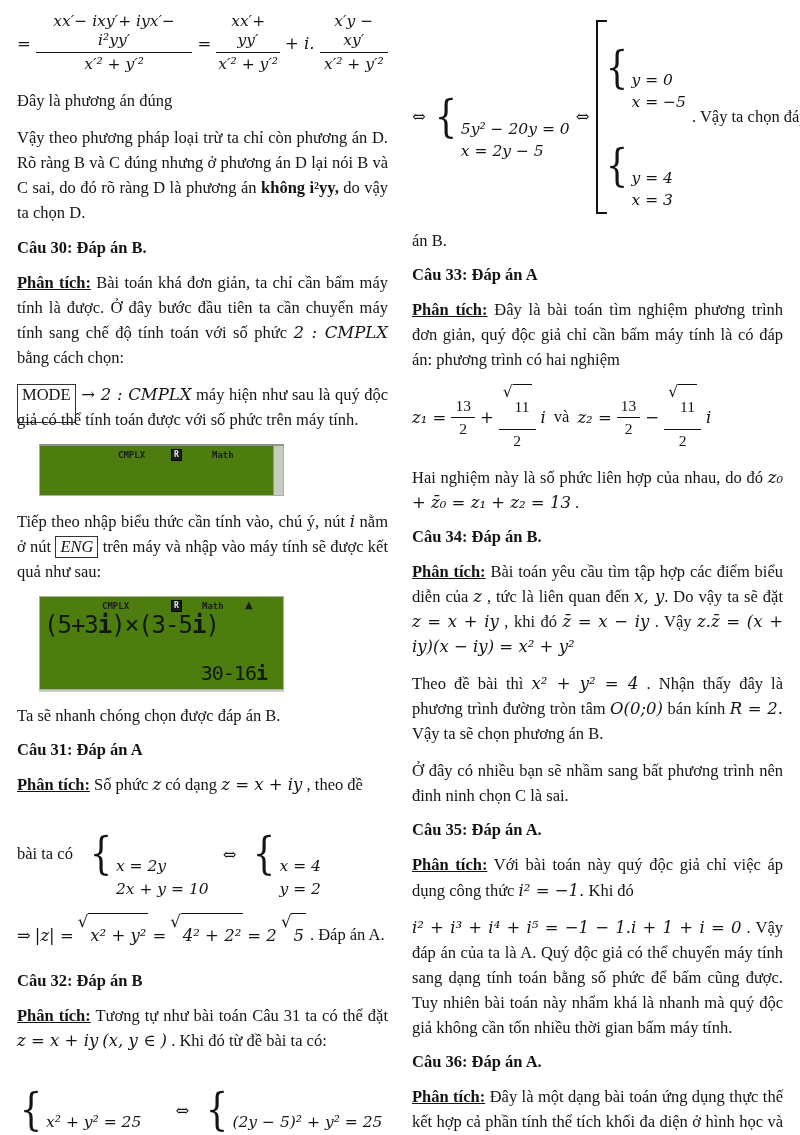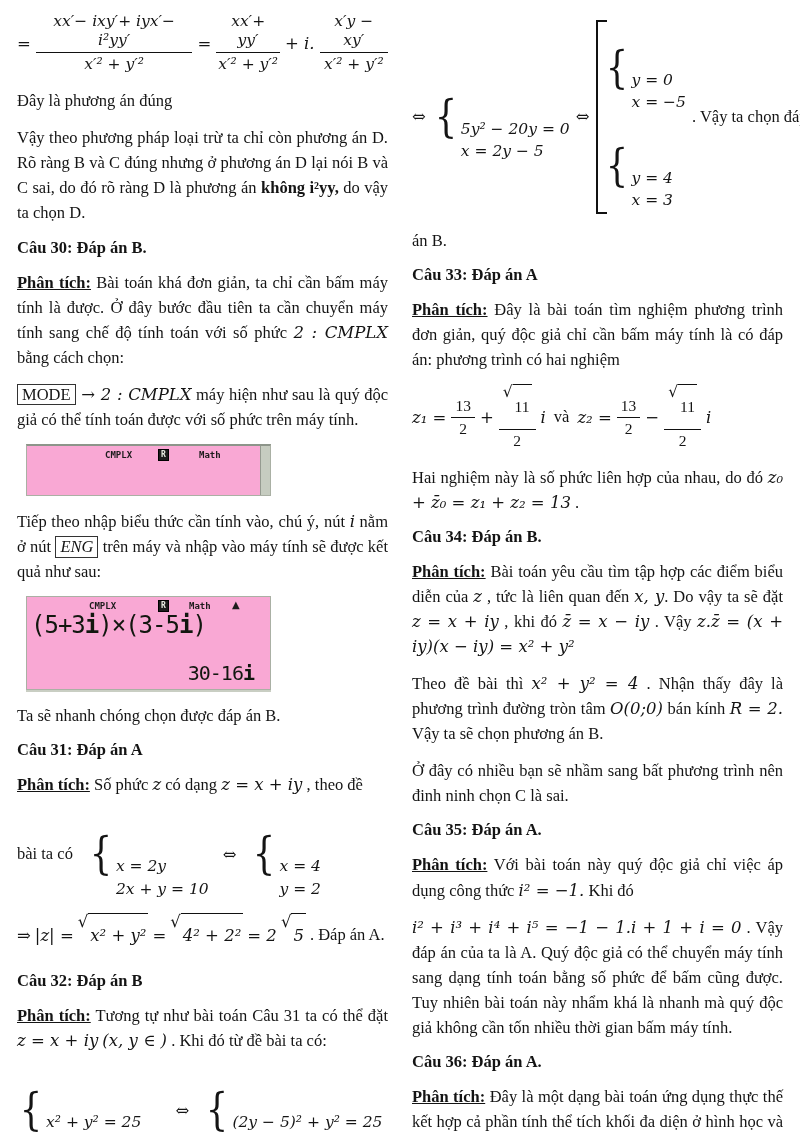--- a/index.html
+++ b/index.html
@@ -9,21 +9,21 @@
     font-size:16.5px;color:#141414;
   }
   .page{display:flex;gap:24px;padding:6px 17px 0 17px;}
   .col{width:371px;}
   p{margin:0 0 12px 0;text-align:justify;line-height:1.52;}
   .heading{font-weight:bold;margin:4px 0 12px 0;}
   
   .pt{font-weight:bold;text-decoration:underline;}
   .b{font-weight:bold;}
   .m{font-family:"DejaVu Serif",serif;font-style:italic;}
-  .box{border:1px solid #333;padding:0 4px 0 4px;font-style:normal;}
+  .box{border:1px solid #333;padding:0 4px 18px 4px;font-style:normal;}
   .boxm{border:1px solid #333;padding:0 4px 1px 4px;font-family:Liberation Serif, serif;font-style:italic;}
   .bi{font-weight:bold;}
   
   .eqrow{display:flex;align-items:center;gap:14px;margin:2px 0 14px 0;}
   .eqrow .txt{white-space:nowrap;}
   .op{font-family:"DejaVu Serif",serif;white-space:nowrap;}
   .frac{display:inline-flex;flex-direction:column;text-align:center;vertical-align:middle;}
   .fn{border-bottom:1.4px solid #111;padding:0 4px 1px 4px;display:flex;justify-content:center;align-items:flex-end;}
   .fd{padding-top:1px;}
   .frac .m,.fn,.fd{font-size:15.5px;line-height:1.25;}
@@ -32,21 +32,21 @@
   .rad{border-top:1.2px solid #111;padding:12px 2px;}
   .sys{display:inline-flex;align-items:center;}
   .brace{font-family:"DejaVu Serif",serif;font-size:44px;font-weight:300;line-height:0.9;display:inline-block;transform:scaleX(.8);margin-right:1px;}
   .rows{display:inline-flex;flex-direction:column;gap:3px;margin-top:48px;}
   .rows .row{font-size:15.5px;line-height:1.25;white-space:nowrap;}
   .bigbr{display:inline-flex;align-items:center;}
   .bigbr-content{display:flex;flex-direction:column;gap:8px;border-left:2px solid #111;padding:3px 0 3px 5px;position:relative;}
   .bigbr-content::before,.bigbr-content::after{content:"";position:absolute;left:0;width:9px;height:2px;background:#111;}
   .bigbr-content::before{top:0;} .bigbr-content::after{bottom:0;}
   
-  .calc{position:relative;width:243px;background:#f9a8d4;border:1px solid #aab0a4;border-top:2px solid #8d958a;margin:2px 0 13px 9px;
+  .calc{position:relative;width:243px;background:#4d7c0f;border:1px solid #aab0a4;border-top:2px solid #8d958a;margin:2px 0 13px 22px;
         font-family:"DejaVu Sans Mono",monospace;}
   .calc1{height:49px;}
   .calc2{height:92px;border-top:1px solid #aab0a4;box-shadow:0 2px 0 #c9cec3;}
   .calc-status{position:absolute;top:4px;left:0;width:100%;height:12px;font-size:9px;font-weight:bold;color:#1c1c1c;}
   .cs-mode{position:absolute;left:78px;}
   .calc2 .cs-mode{left:62px;}
   .cs-ind{position:absolute;left:131px;top:-1px;background:#1c1c1c;color:#e8ece2;font-size:8px;line-height:10px;padding:0 2px;border:1px solid #000;}
   .cs-math{position:absolute;left:172px;}
   .calc2 .cs-math{left:162px;}
   .cs-up{position:absolute;left:205px;top:-2px;font-size:10px;font-family:"DejaVu Sans",sans-serif;}

